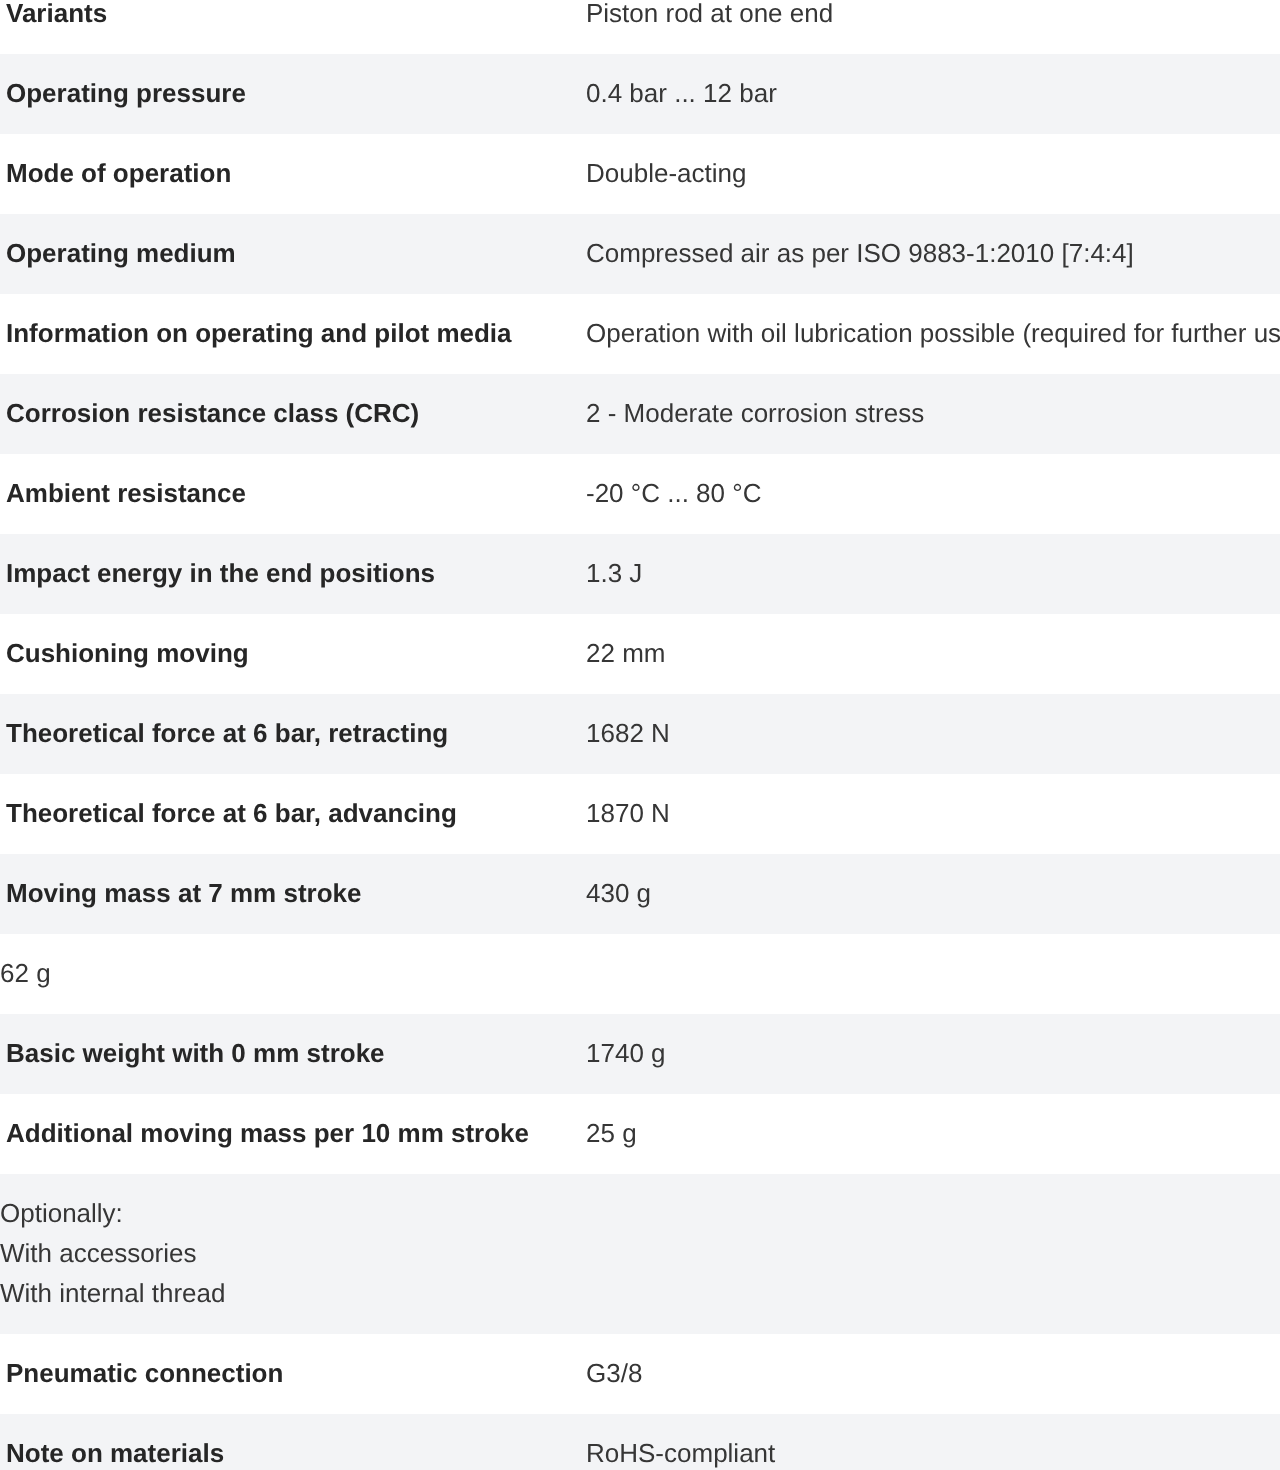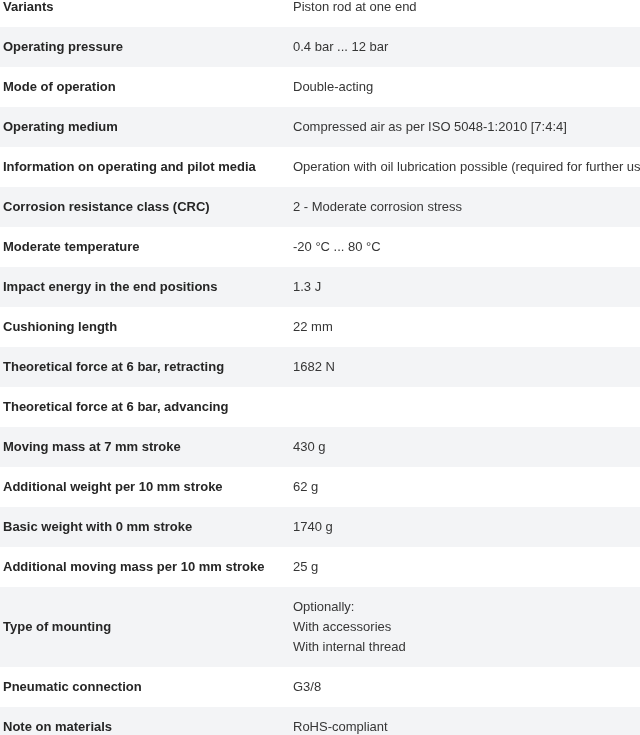--- a/index.html
+++ b/index.html
@@ -75,88 +75,89 @@
     </div>
     <div class="row">
       <div class="label">Mode of operation</div>
       <div class="value">
         <div class="value-line">Double-acting</div>
       </div>
     </div>
     <div class="row shaded">
       <div class="label">Operating medium</div>
       <div class="value">
-        <div class="value-line">Compressed air as per ISO 5048-1:2010 [7:4:4]</div>
+        <div class="value-line">Compressed air as per ISO 9883-1:2010 [7:4:4]</div>
       </div>
     </div>
     <div class="row">
       <div class="label">Information on operating and pilot media</div>
       <div class="value">
         <div class="value-line">Operation with oil lubrication possible (required for further use</div>
       </div>
     </div>
     <div class="row shaded">
       <div class="label">Corrosion resistance class (CRC)</div>
       <div class="value">
         <div class="value-line">2 - Moderate corrosion stress</div>
       </div>
     </div>
     <div class="row">
-      <div class="label">Moderate temperature</div>
+      <div class="label">Ambient resistance</div>
       <div class="value">
         <div class="value-line">-20 °C ... 80 °C</div>
       </div>
     </div>
     <div class="row shaded">
       <div class="label">Impact energy in the end positions</div>
       <div class="value">
         <div class="value-line">1.3 J</div>
       </div>
     </div>
     <div class="row">
-      <div class="label">Cushioning length</div>
+      <div class="label">Cushioning moving</div>
       <div class="value">
         <div class="value-line">22 mm</div>
       </div>
     </div>
     <div class="row shaded">
       <div class="label">Theoretical force at 6 bar, retracting</div>
       <div class="value">
         <div class="value-line">1682 N</div>
       </div>
     </div>
     <div class="row">
       <div class="label">Theoretical force at 6 bar, advancing</div>
+      <div class="value">
+        <div class="value-line">1870 N</div>
+      </div>
     </div>
     <div class="row shaded">
       <div class="label">Moving mass at 7 mm stroke</div>
       <div class="value">
         <div class="value-line">430 g</div>
       </div>
     </div>
     <div class="row">
-      <div class="label">Additional weight per 10 mm stroke</div>
       <div class="value">
         <div class="value-line">62 g</div>
       </div>
     </div>
     <div class="row shaded">
       <div class="label">Basic weight with 0 mm stroke</div>
       <div class="value">
         <div class="value-line">1740 g</div>
       </div>
     </div>
     <div class="row">
       <div class="label">Additional moving mass per 10 mm stroke</div>
       <div class="value">
         <div class="value-line">25 g</div>
       </div>
     </div>
     <div class="row shaded">
-      <div class="label">Type of mounting</div>
       <div class="value">
         <div class="value-line">Optionally:</div>
         <div class="value-line">With accessories</div>
         <div class="value-line">With internal thread</div>
       </div>
     </div>
     <div class="row">
       <div class="label">Pneumatic connection</div>
       <div class="value">
         <div class="value-line">G3/8</div>

